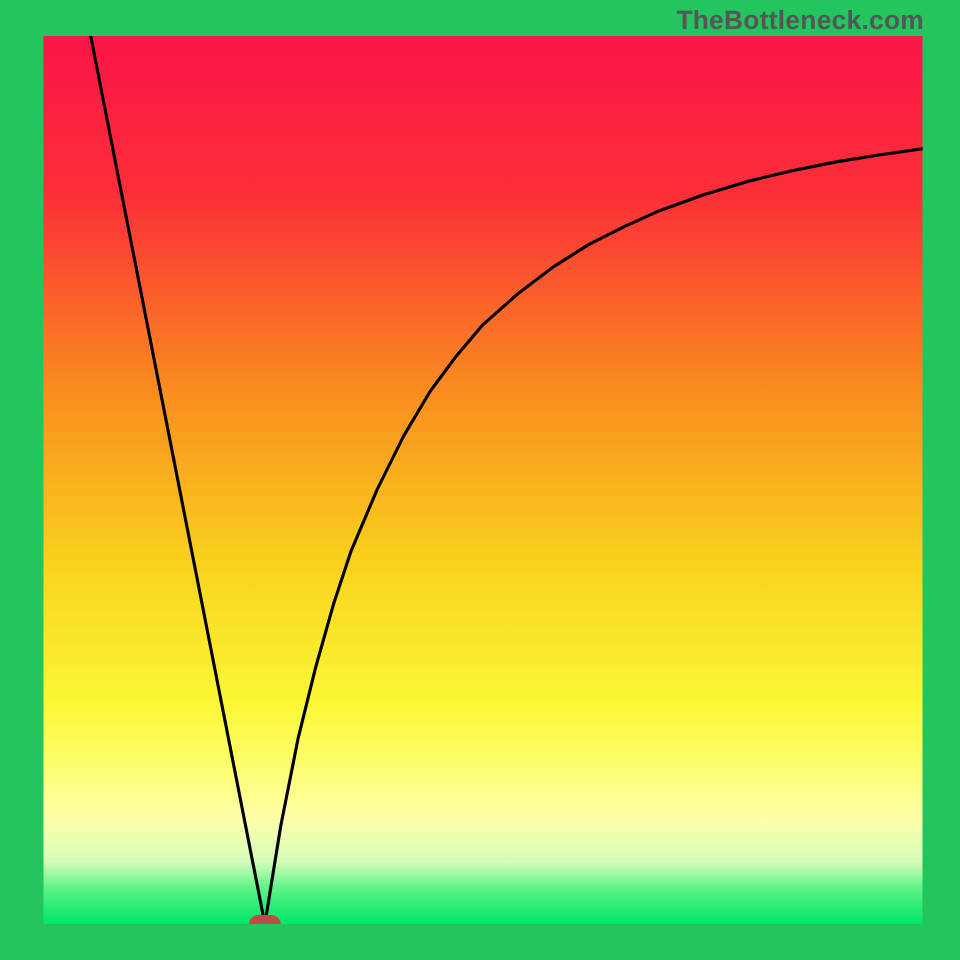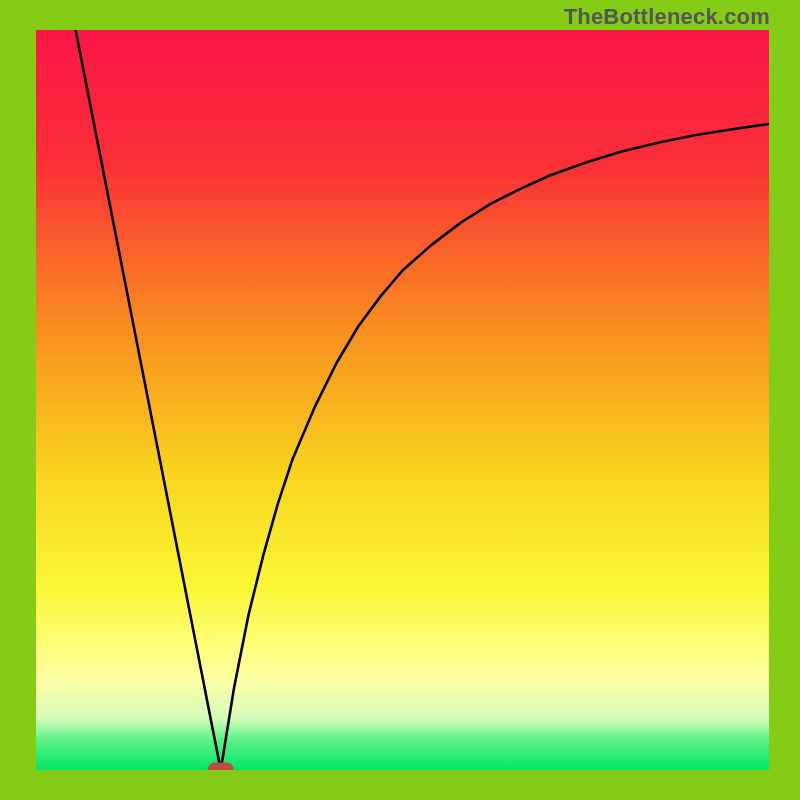--- a/index.html
+++ b/index.html
@@ -9,21 +9,21 @@
     height: 800px;
     background: #000;
     overflow: hidden;
   }
   .frame {
     position: absolute;
     left: 0;
     top: 0;
     width: 800px;
     height: 800px;
-    background: #84cc16;
+    background: #22c55e;
   }
   .plot {
     position: absolute;
     left: 36px;
     top: 30px;
     width: 733px;
     height: 740px;
     overflow: hidden;
   }
   .watermark {

